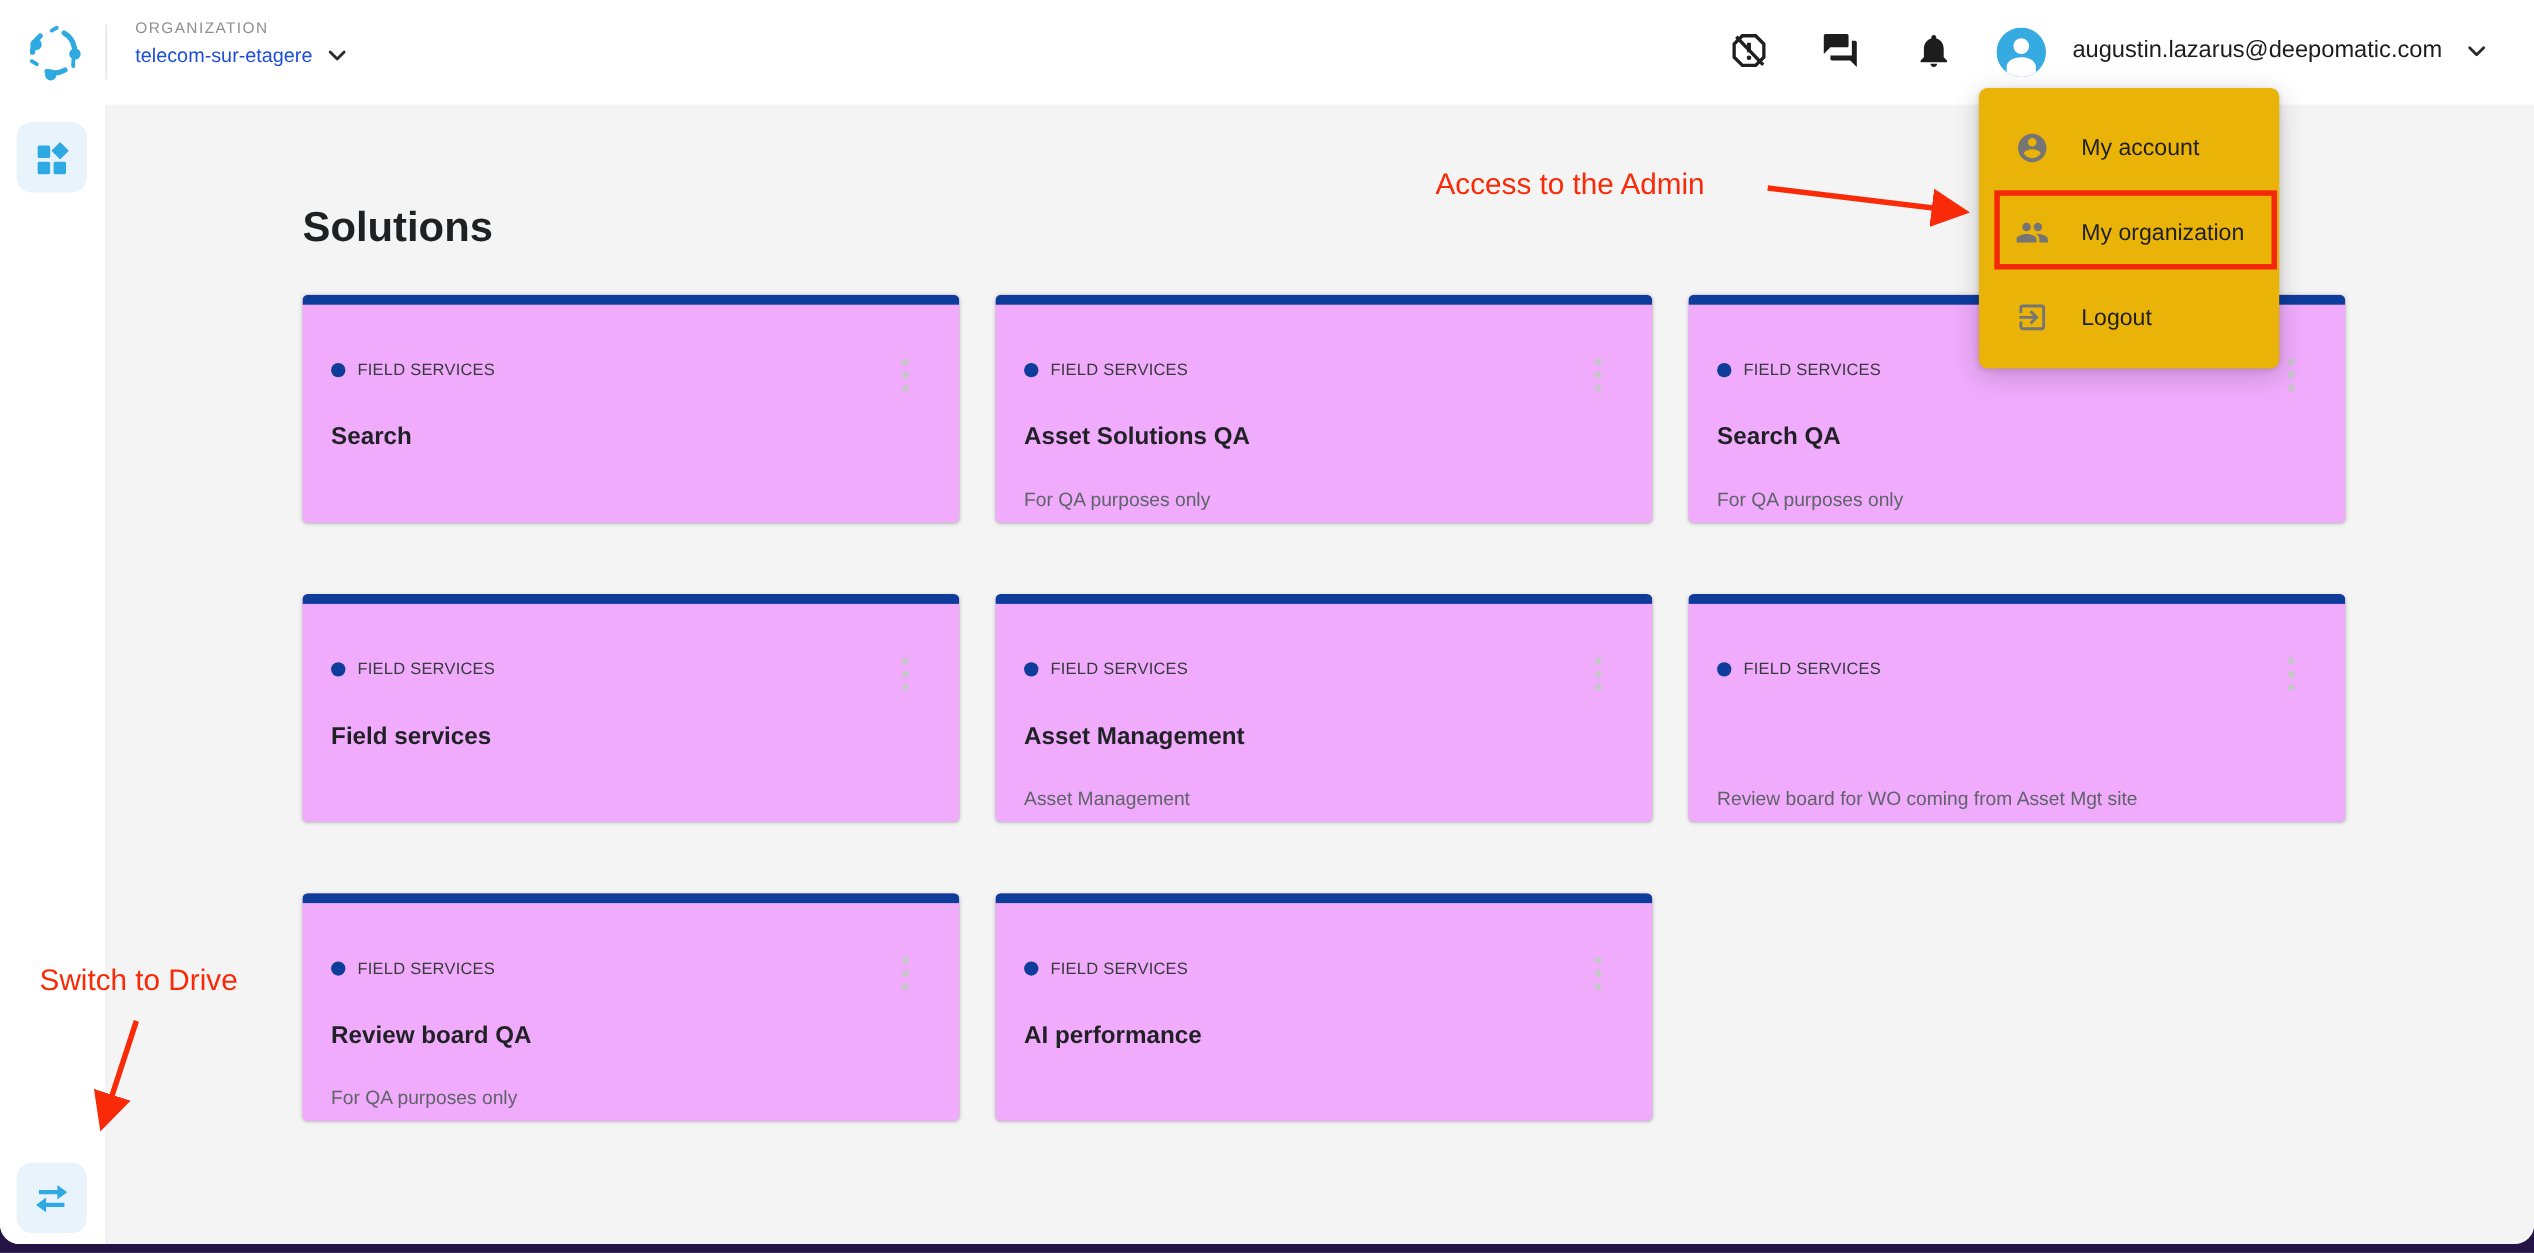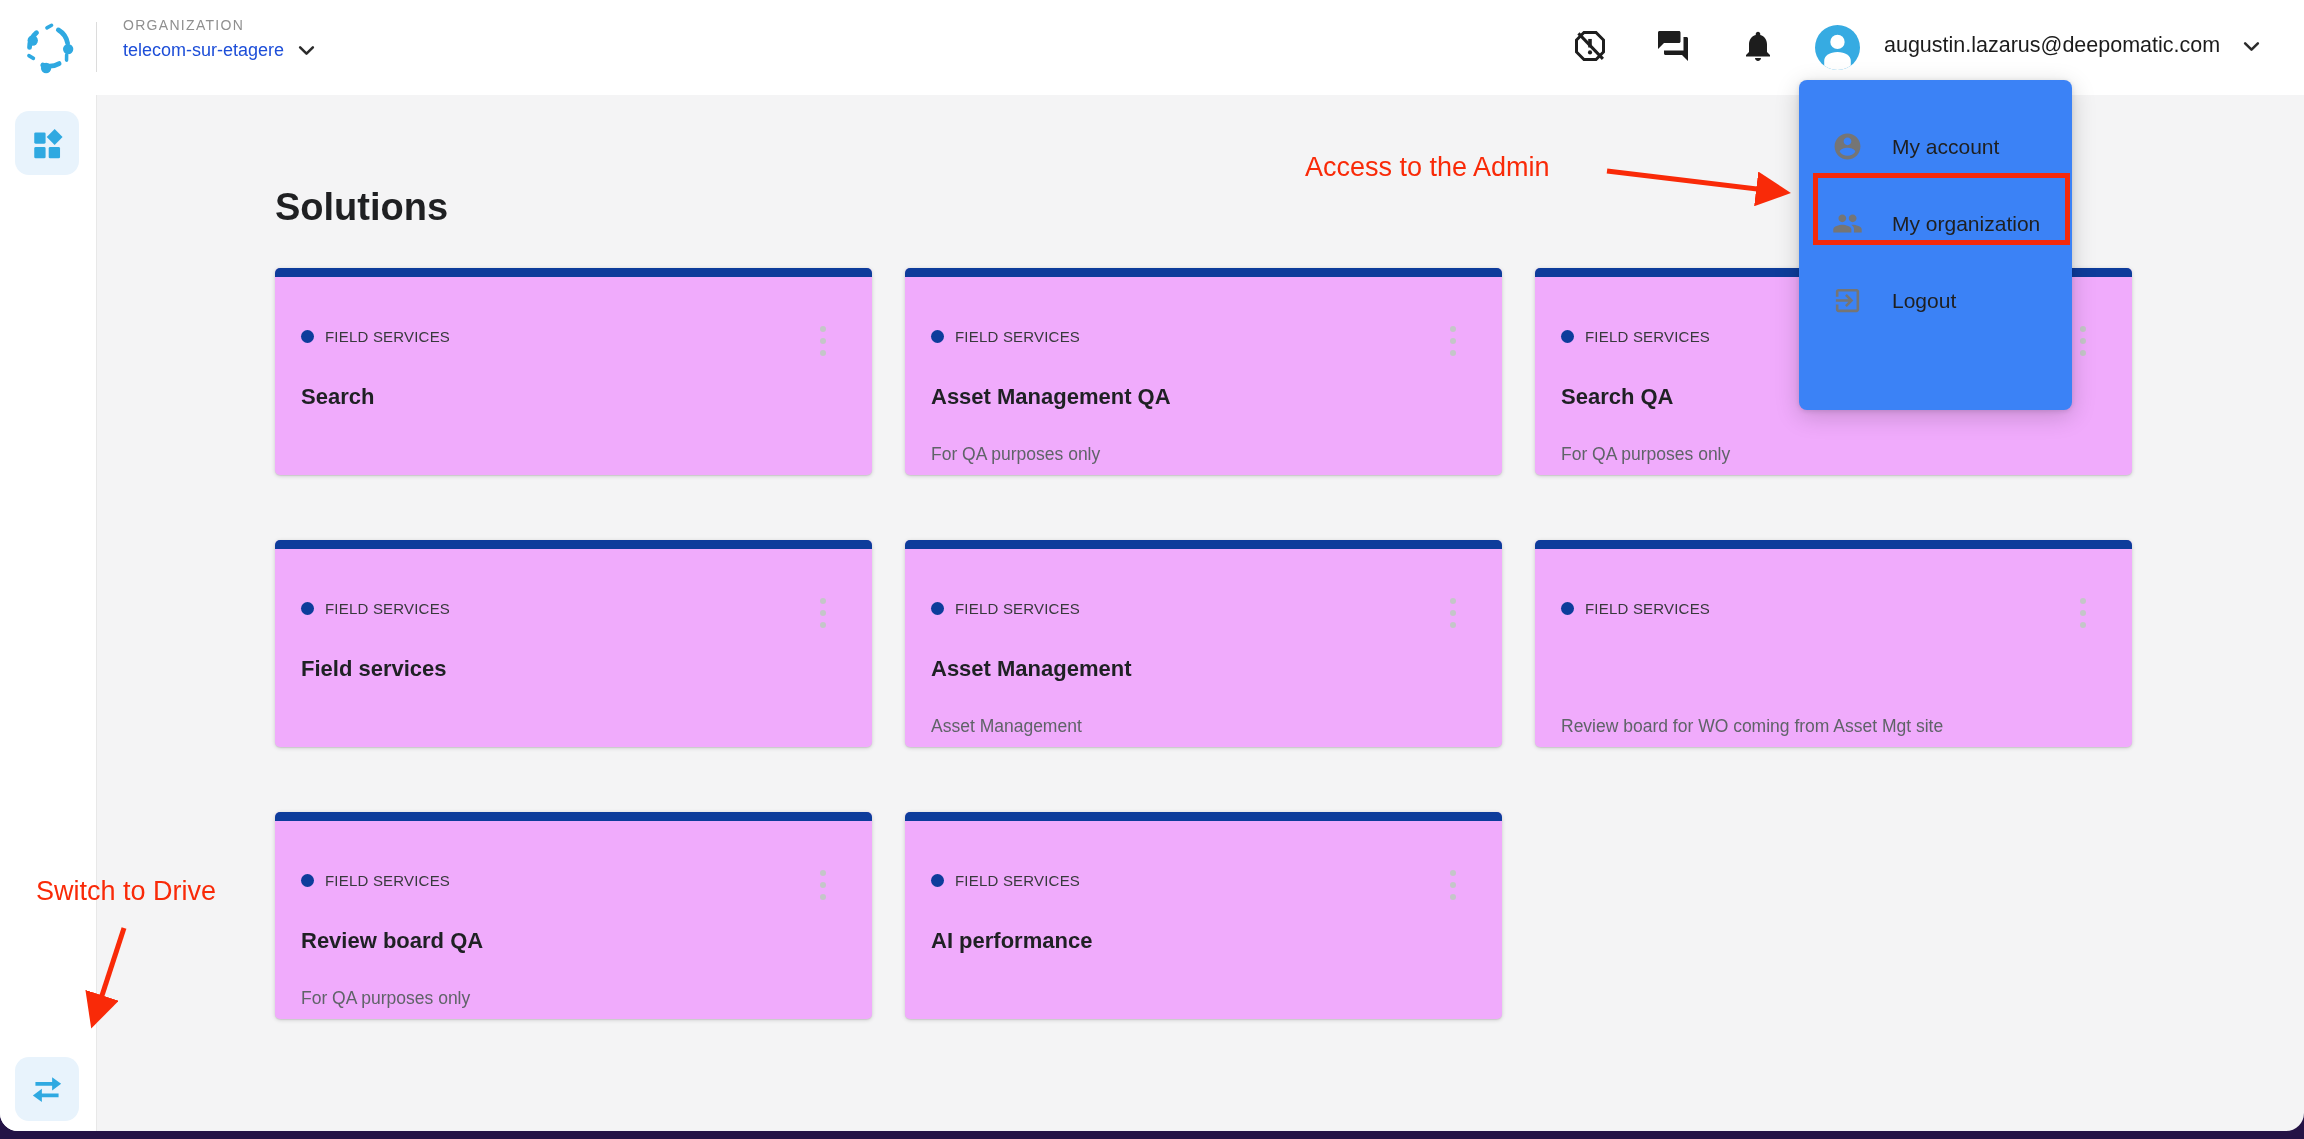--- a/index.html
+++ b/index.html
@@ -69,24 +69,24 @@
   .cat-label { font-size:15px; font-weight:500; color:#37393c; letter-spacing:.2px; }
   .card-title { position:absolute; left:26px; top:116px; font-size:22px; font-weight:700; color:#1f2124; }
   .card-desc { position:absolute; left:26px; top:176px; font-size:17.5px; color:#5f6368; }
   .card-dots {
     position:absolute; right:42px; top:54px;
     display:flex; flex-direction:column; gap:6px; padding:4px; cursor:pointer;
   }
   .card-dots i { width:6px; height:6px; border-radius:50%; background:#c4c6c8; }
   
   .user-menu {
-    position:absolute; left:1799px; top:80px; width:273px; height:330px;
-    background:#3b82f6; border-radius:8px;
+    position:absolute; left:1799px; top:80px; width:273px; height:255px;
+    background:#eab308; border-radius:8px;
     box-shadow:0 6px 24px rgba(0,0,0,.18), 0 1px 5px rgba(0,0,0,.12);
-    z-index:20; padding-top:28px; box-sizing:border-box;
+    z-index:20; padding-top:16px; box-sizing:border-box;
   }
   .menu-item { height:77px; display:flex; align-items:center; padding-left:33px; gap:29px; cursor:pointer; }
   .menu-item svg { width:31px; height:31px; }
   .menu-item .mi-label { font-size:21px; color:#1f1f1f; }
   .menu-highlight {
     position:absolute; left:14px; top:93px; width:257px; height:72px;
     border:5px solid #f4290b; box-sizing:border-box; z-index:3; pointer-events:none;
   }
   
   .ann { position:absolute; color:#f92a08; font-size:27px; z-index:30; }
@@ -203,21 +203,21 @@
           <i></i>
           <i></i>
         </div>
       </div>
       <div class="card">
         <div class="card-bar" style="background: rgb(13, 60, 155);"></div>
         <div class="card-cat">
           <span class="cat-dot" style="background: rgb(13, 60, 155);"></span>
           <span class="cat-label">FIELD SERVICES</span>
         </div>
-        <div class="card-title">Asset Management QA</div>
+        <div class="card-title">Asset Solutions QA</div>
         <div class="card-desc">For QA purposes only</div>
         <div class="card-dots">
           <i></i>
           <i></i>
           <i></i>
         </div>
       </div>
       <div class="card">
         <div class="card-bar" style="background: rgb(13, 60, 155);"></div>
         <div class="card-cat">

